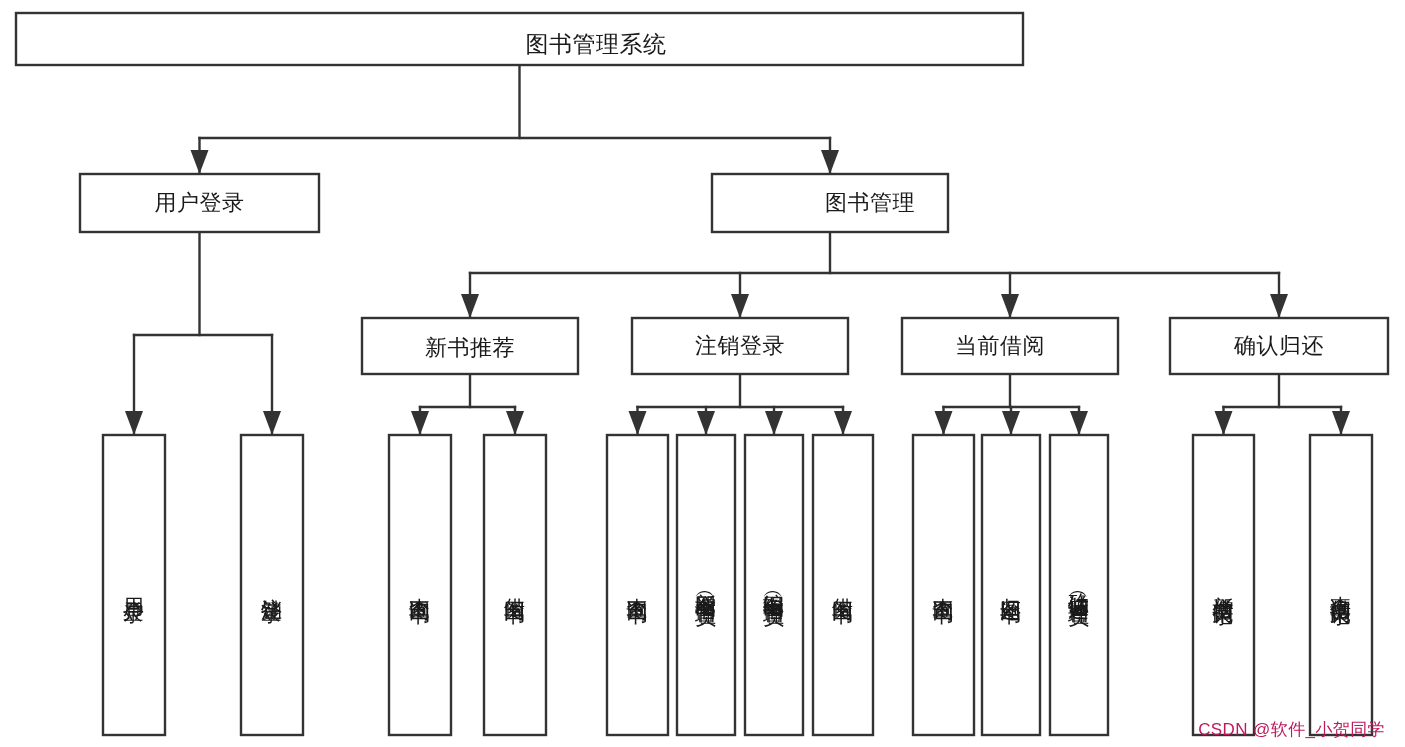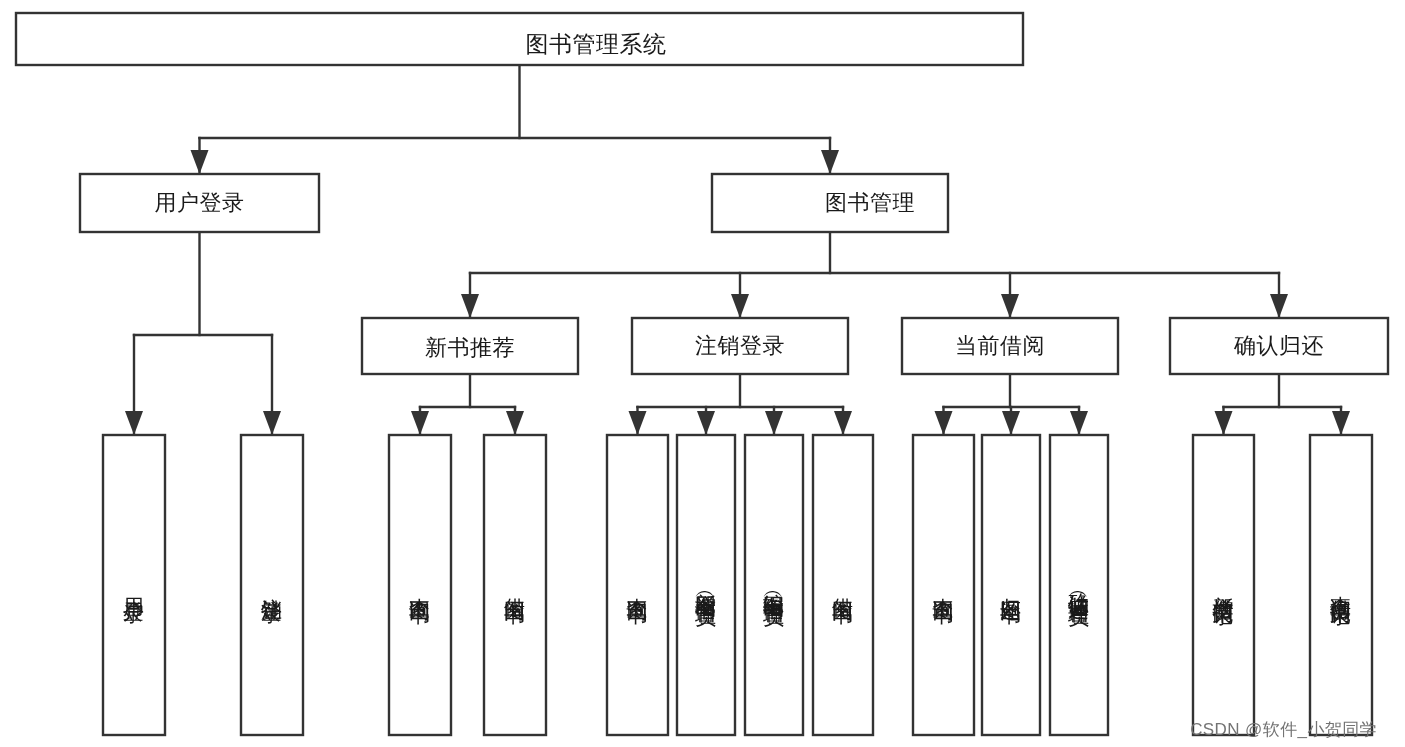--- a/index.html
+++ b/index.html
@@ -61,24 +61,24 @@
     text-orientation: upright;
     font-size: 21px;
     letter-spacing: 2px;
     line-height: 1;
   }
   .node-label.root {
     font-size: 23px;
   }
   .watermark {
     position: absolute;
-    right: 28px;
+    right: 20px;
     bottom: 6px;
     font-size: 17px;
-    color: #737373;
+    color: #be185d;
     font-family: "Liberation Sans", "DejaVu Sans", sans-serif;
     letter-spacing: 0.4px;
     white-space: nowrap;
   }
 </style>
 </head>
 <body>
 
 <div id="canvas">
 

